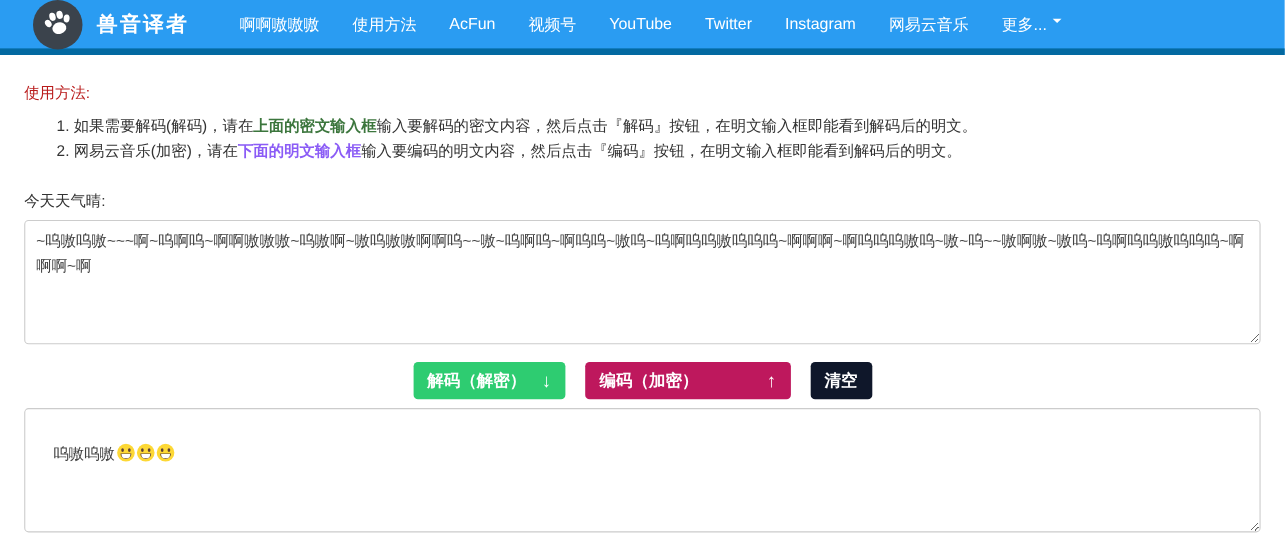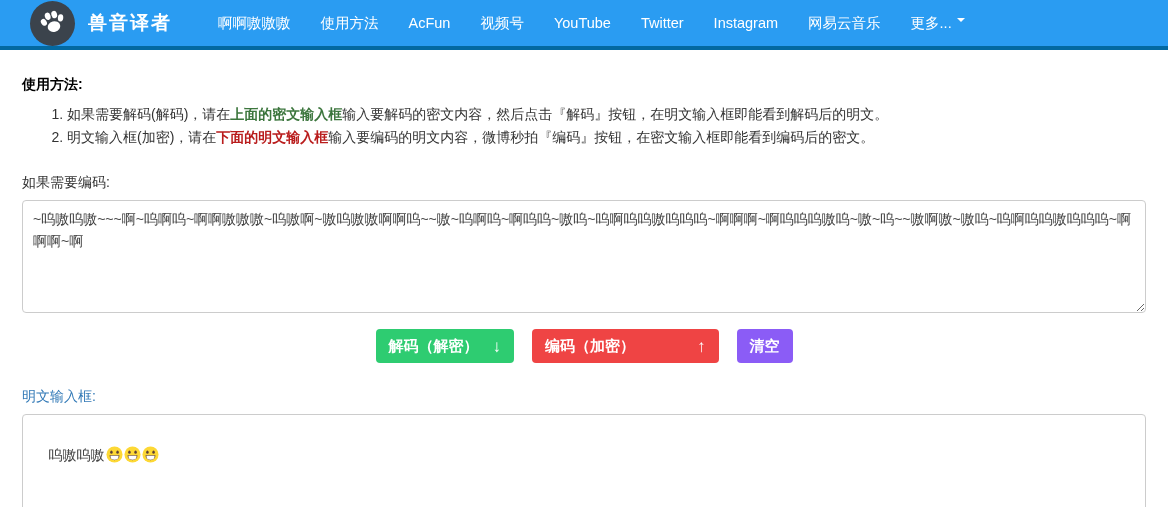--- a/index.html
+++ b/index.html
@@ -8,21 +8,21 @@
     font-family: "Liberation Sans", "DejaVu Sans", sans-serif;
     background: #ffffff;
     color: #333;
     font-size: 14px;
   }
 
   
   .navbar {
     height: 50px;
     background: #2a9cf2;
-    border-bottom: 4px solid #0369a1;
+    border-bottom: 6px solid #0369a1;
     display: flex;
     align-items: center;
     padding: 0 0 0 30px;
   }
   .logo-circle {
     width: 45px; height: 45px;
     border-radius: 50%;
     background: #3b434c;
     display: flex; align-items: center; justify-content: center;
     flex: 0 0 auto;
@@ -48,30 +48,30 @@
     width: 0; height: 0;
     border: 4px solid transparent;
     border-top-color: #fff;
     margin-left: 5px;
     vertical-align: 2px;
   }
 
   
   .content { padding: 26px 22px 0 22px; }
 
-  .howto-title { font-size: 14px; color: #000000; font-weight: bold; }
+  .howto-title { font-size: 14px; color: #b91c1c; }
   .howto-list {
     margin: 9px 0 0 0;
     padding-left: 45px;
     line-height: 23px;
     font-size: 14px;
     color: #333;
   }
   .hl-green { font-weight: bold; color: #3c763d; }
-  .hl-blue  { font-weight: bold; color: #b91c1c; }
+  .hl-blue  { font-weight: bold; color: #8b5cf6; }
 
   .box-label { margin-top: 25px; font-size: 14px; color: #333; }
   .box-label.blue { color: #337ab7; }
 
   .text-box {
     margin-top: 8px;
     width: 1124px;
     height: 113px;
     border: 1px solid #ccc;
     border-radius: 4px;
@@ -105,22 +105,22 @@
     font-family: inherit;
     font-size: 15px;
     font-weight: bold;
     height: 34px;
     padding: 0 13px;
     display: inline-flex;
     align-items: center;
     cursor: pointer;
   }
   .btn-green { background: #2ecc71; }
-  .btn-blue  { background: #ef4444; gap: 48px; }
-  .btn-red   { background: #8b5cf6; }
+  .btn-blue  { background: #be185d; gap: 48px; }
+  .btn-red   { background: #0f172a; }
   .btn .arrow {
     font-size: 17px;
     font-weight: bold;
     margin-left: 14px;
     line-height: 1;
   }
 
   
   .emoji {
     display: inline-block;
@@ -167,41 +167,40 @@
   <a class="nav-item" href="#">网易云音乐</a>
   <a class="nav-item" href="#"><span>更多...</span><span class="caret"></span></a>
 </div>
 
 <div class="content">
 
   <div class="howto-title">使用方法:</div>
 
   <ol class="howto-list">
     <li><span>如果需要解码(解码)，请在</span><span class="hl-green">上面的密文输入框</span><span>输入要解码的密文内容，然后点击『解码』按钮，在明文输入框即能看到解码后的明文。</span></li>
-    <li><span>明文输入框(加密)，请在</span><span class="hl-blue">下面的明文输入框</span><span>输入要编码的明文内容，微博秒拍『编码』按钮，在密文输入框即能看到编码后的密文。</span></li>
+    <li><span>网易云音乐(加密)，请在</span><span class="hl-blue">下面的明文输入框</span><span>输入要编码的明文内容，然后点击『编码』按钮，在明文输入框即能看到解码后的明文。</span></li>
   </ol>
 
-  <div class="box-label">如果需要编码:</div>
+  <div class="box-label">今天天气晴:</div>
   <textarea class="text-box" spellcheck="false" style="">~呜嗷呜嗷~~~啊~呜啊呜~啊啊嗷嗷嗷~呜嗷啊~嗷呜嗷嗷啊啊呜~~嗷~呜啊呜~啊呜呜~嗷呜~呜啊呜呜嗷呜呜呜~啊啊啊~啊呜呜呜嗷呜~嗷~呜~~嗷啊嗷~嗷呜~呜啊呜呜嗷呜呜呜~啊啊啊~啊</textarea>
 
   <div class="btn-row">
     <button class="btn btn-green">
       <span>解码（解密）</span>
       <span class="arrow">↓</span>
     </button>
     <button class="btn btn-blue">
       <span>编码（加密）</span>
       <span class="arrow">↑</span>
     </button>
     <button class="btn btn-red">
       <span>清空</span>
     </button>
   </div>
 
-  <div class="box-label blue">明文输入框:</div>
   <div class="text-box" role="textbox" aria-multiline="true">
     <span>呜嗷呜嗷</span><svg class="emoji" viewBox="0 0 36 36">
         <use href="#emoji-grin"></use>
       </svg><svg class="emoji" viewBox="0 0 36 36">
         <use href="#emoji-grin"></use>
       </svg><svg class="emoji" viewBox="0 0 36 36">
         <use href="#emoji-grin"></use>
       </svg>
     
   </div>

